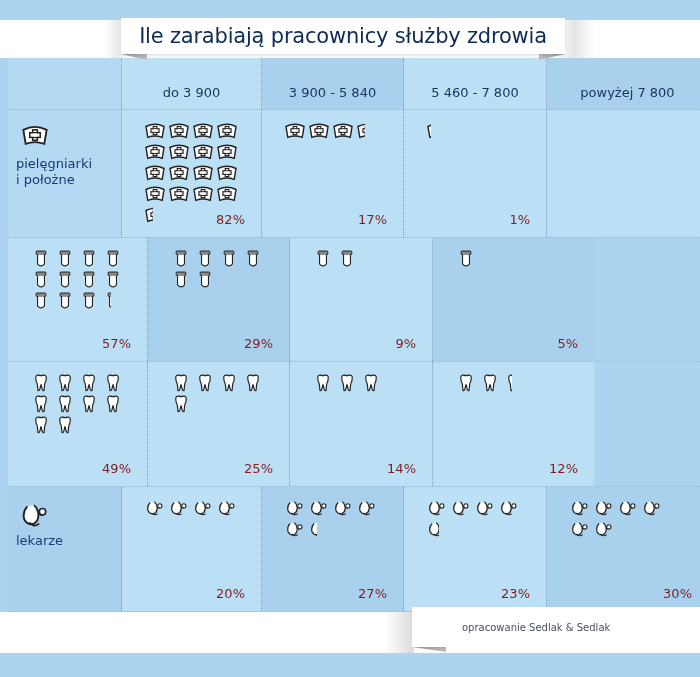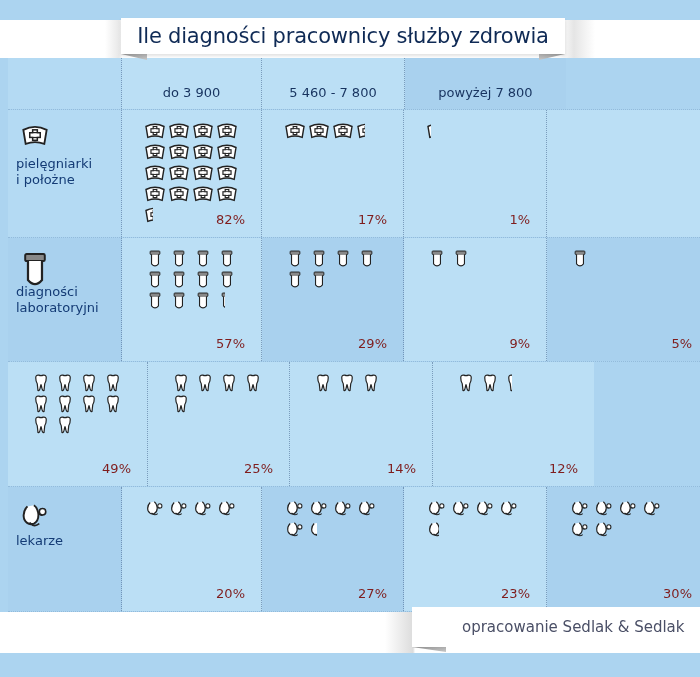--- a/index.html
+++ b/index.html
@@ -23,37 +23,40 @@
   .label-icon { width: 28px; height: 28px; margin-left: 5px; margin-bottom: 4px; }
   .label-text { font-size: 13px; color: #143b75; line-height: 16px; }
   .icons { position: absolute; left: 22px; top: 12px; display: grid; grid-template-columns: repeat(4, 24px); row-gap: 3px; }
   .pi { width: 22px; height: 18px; position: relative; }
   .pi svg { width: 100%; height: 100%; display: block; }
   .pi.partial { overflow: hidden; }
   .pct { position: absolute; right: 16px; bottom: 10px; font-size: 13px; color: #7f1d1d; }
   .footer-band { top: 612px; height: 41px; background: linear-gradient(to right, #ffffff 0%, #ffffff 55%, #dcdcdc 59%, #ffffff 59.3%); }
   .credit { position: absolute; top: 607px; left: 412px; width: 288px; height: 40px; background: #fff; display: flex; align-items: center; padding-left: 50px; z-index: 3; }
   .credit .fold { position: absolute; left: 0; bottom: -5px; width: 34px; height: 5px; background: linear-gradient(170deg, #8d8d8d, #c8c8c8); clip-path: polygon(0 0, 100% 0, 100% 100%); }
-  .credit-text { font-size: 15px; color: #4a4f66; }
+  .credit-text { font-size: 10px; color: #4a4f66; }
 </style>
 </head>
 <body>
 
 <div class="band title-band"></div>
 <div class="title-box">
-  <span class="title-text">Ile diagności pracownicy służby zdrowia</span>
+  <span class="title-text">Ile zarabiają pracownicy służby zdrowia</span>
   <span class="fold-l"></span>
   <span class="fold-r"></span>
 </div>
 
 <div class="grid">
   <div class="row hdr">
     <div class="cell c0 shade-a"></div>
     <div class="cell c1 shade-c">
         <span class="hdr-label">do 3 900</span>
+      </div>
+    <div class="cell c2 shade-b">
+        <span class="hdr-label">3 900 - 5 840</span>
       </div>
     <div class="cell c3 shade-c">
         <span class="hdr-label">5 460 - 7 800</span>
       </div>
     <div class="cell c4 shade-b">
         <span class="hdr-label">powyżej 7 800</span>
       </div>
   </div>
   <div id="body-rows">
       <div class="row" style="top: 52px; height: 128px;">
@@ -263,28 +266,20 @@
             </span>
           </div>
           <span class="pct">1%</span>
         </div>
         <div class="cell c4 shade-c">
           <div class="icons"></div>
           <span class="pct"></span>
         </div>
       </div>
       <div class="row" style="top: 180px; height: 124px;">
-        <div class="cell c0 label-cell shade-b">
-          <span class="label-icon"><svg viewBox="0 0 20 26">
-              <rect x="3" y="1.5" width="14" height="5" rx="1" fill="#888" stroke="#222" stroke-width="1.4"></rect>
-              <path d="M5 6.5 L5 20 Q10 26 15 20 L15 6.5" fill="#fff" stroke="#222" stroke-width="1.6"></path>
-            </svg></span>
-          <span class="label-text">diagności</span>
-          <span class="label-text">laboratoryjni</span>
-        </div>
         <div class="cell c1 shade-c">
           <div class="icons">
             <span class="pi">
               <svg viewBox="0 0 20 26">
                 <rect x="3" y="1.5" width="14" height="5" rx="1" fill="#888" stroke="#222" stroke-width="1.4"></rect>
                 <path d="M5 6.5 L5 20 Q10 26 15 20 L15 6.5" fill="#fff" stroke="#222" stroke-width="1.6"></path>
               </svg>
             </span>
             <span class="pi">
               <svg viewBox="0 0 20 26">

